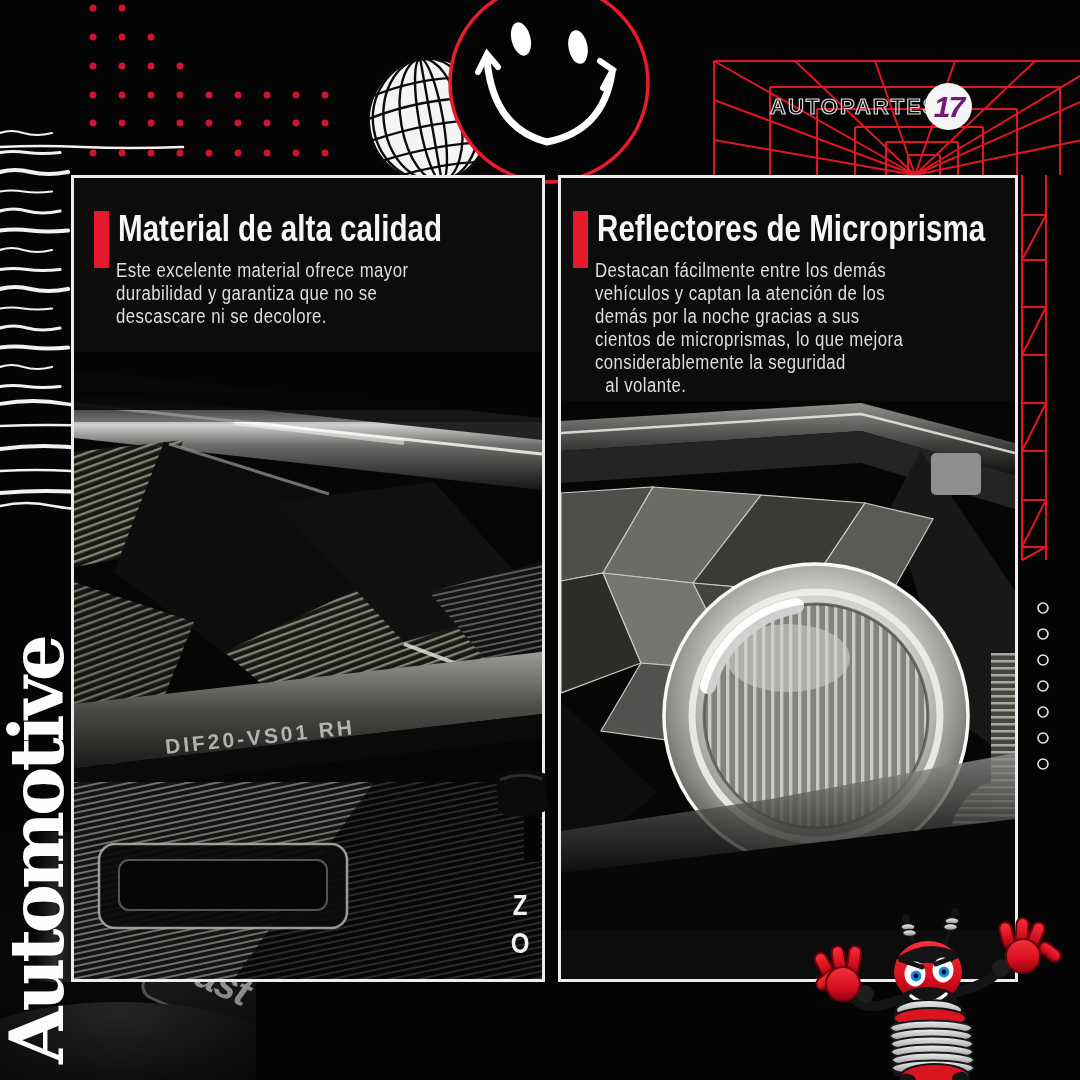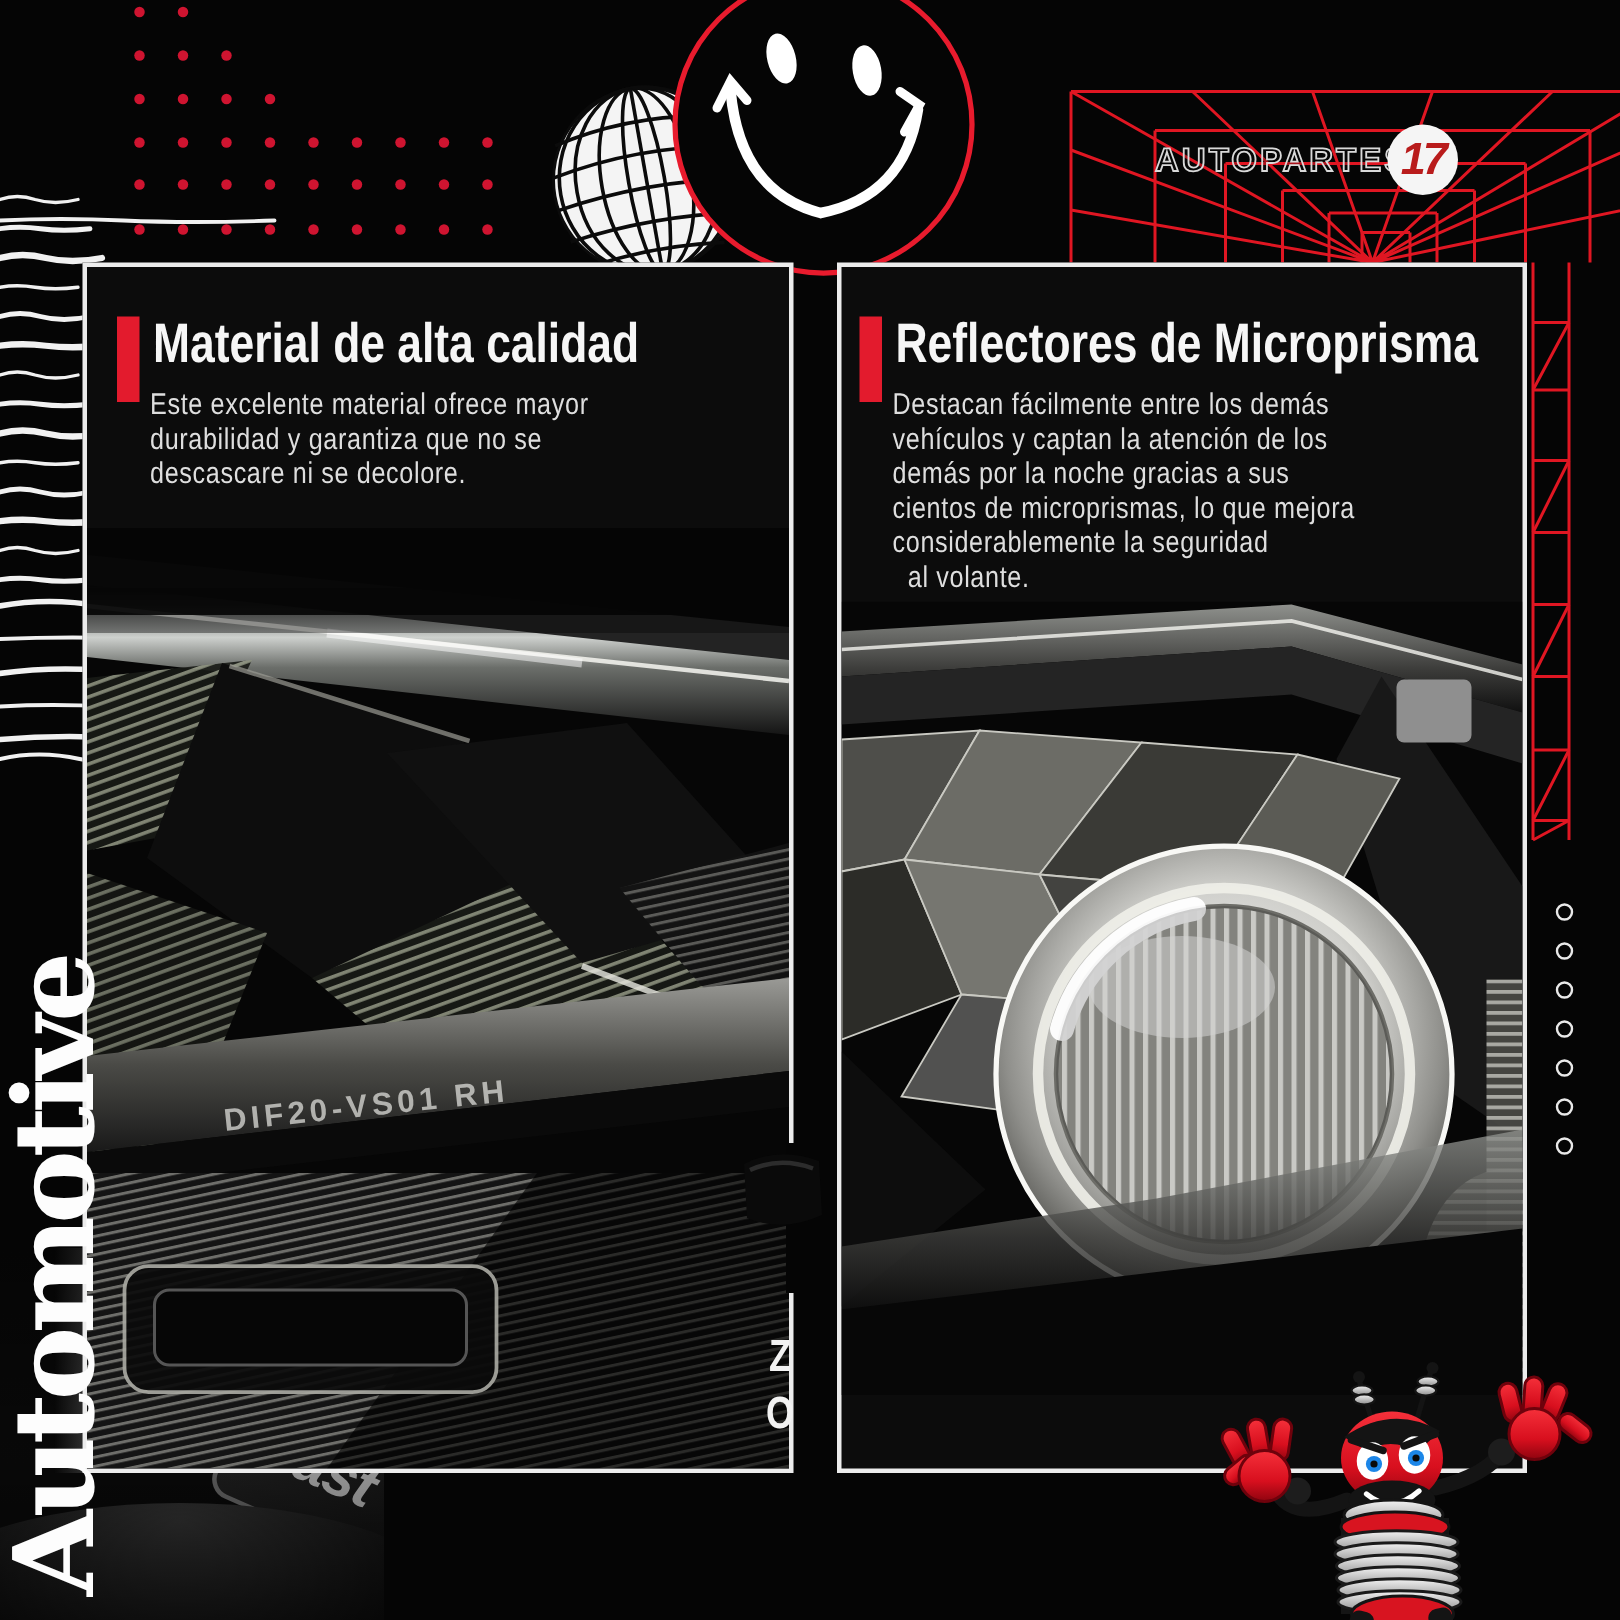--- a/index.html
+++ b/index.html
@@ -10,41 +10,41 @@
 
   
   #deco{position:absolute;left:0;top:0;width:1080px;height:1080px;z-index:1;}
 
   
   .brand-text{left:770px;top:94px;width:152px;text-align:center;z-index:3;
     font-size:22px;font-weight:bold;letter-spacing:2px;color:rgba(10,10,10,.25);
     -webkit-text-stroke:1.2px #d9d9d9;}
   .badge{left:925px;top:83px;width:47px;height:47px;border-radius:50%;background:#f5f5f5;z-index:3;
     display:flex;align-items:center;justify-content:center;font-size:30px;font-weight:bold;
-    font-style:italic;color:#b91c1c;letter-spacing:-2px;}
+    font-style:italic;color:#701a75;letter-spacing:-2px;}
 
   
   .collage{left:0;top:832px;width:256px;height:248px;z-index:2;background:#0b0b0b;overflow:hidden;}
   .collage .pole{position:absolute;left:36px;top:0;width:46px;height:150px;
     background:linear-gradient(90deg,#0a0a0a,#3a3a3a 40%,#101010);}
   .collage .shock{position:absolute;left:96px;top:10px;width:66px;height:130px;
     background:linear-gradient(90deg,#222,#8a8a8a 45%,#2a2a2a);border-radius:8px;}
   .collage .sign{position:absolute;left:150px;top:100px;width:150px;height:96px;
     background:linear-gradient(135deg,#2e2e2e,#111);border-radius:14px;transform:rotate(24deg);
     border:3px solid #777;}
   .collage .sign span{position:absolute;left:16px;top:26px;font-size:40px;font-weight:bold;
     font-style:italic;color:#cfcfcf;letter-spacing:-1px;}
   .collage .tire{position:absolute;left:-60px;top:170px;width:360px;height:130px;border-radius:50%;
     background:radial-gradient(ellipse at 50% 10%,#3c3c3c,#161616 60%,#050505);}
   .collage .shade{position:absolute;inset:0;background:
     linear-gradient(180deg,rgba(0,0,0,.55),rgba(0,0,0,.25) 55%,rgba(0,0,0,.6));}
 
   
   .panel{border:3px solid #ececec;background:#0c0c0c;z-index:5;overflow:hidden;}
-  .panel-left{left:55px;top:175px;width:474px;height:807px;}
+  .panel-left{left:71px;top:175px;width:474px;height:807px;}
   .panel-right{left:558px;top:175px;width:460px;height:807px;padding-left:28px;}
   .accent-bar{position:absolute;width:15px;height:57px;top:33px;}
   .panel-left .accent-bar{left:20px;} .panel-right .accent-bar{left:12px;}
   .panel-heading{position:absolute;top:30px;color:#f6f6f6;font-weight:bold;font-size:37px;
     letter-spacing:0;transform:scaleX(.8);transform-origin:0 0;width:140%;white-space:nowrap;}
   .panel-left .panel-heading{left:44px;} .panel-right .panel-heading{left:36px;}
   .panel-body{position:absolute;top:81px;color:#dedede;font-size:20px;line-height:23px;
     white-space:pre;letter-spacing:.5px;transform:scaleX(.84);transform-origin:0 0;width:142%;}
   .panel-left .panel-body{left:42px;} .panel-right .panel-body{left:34px;}
   .photo{position:absolute;left:0;bottom:0;}

